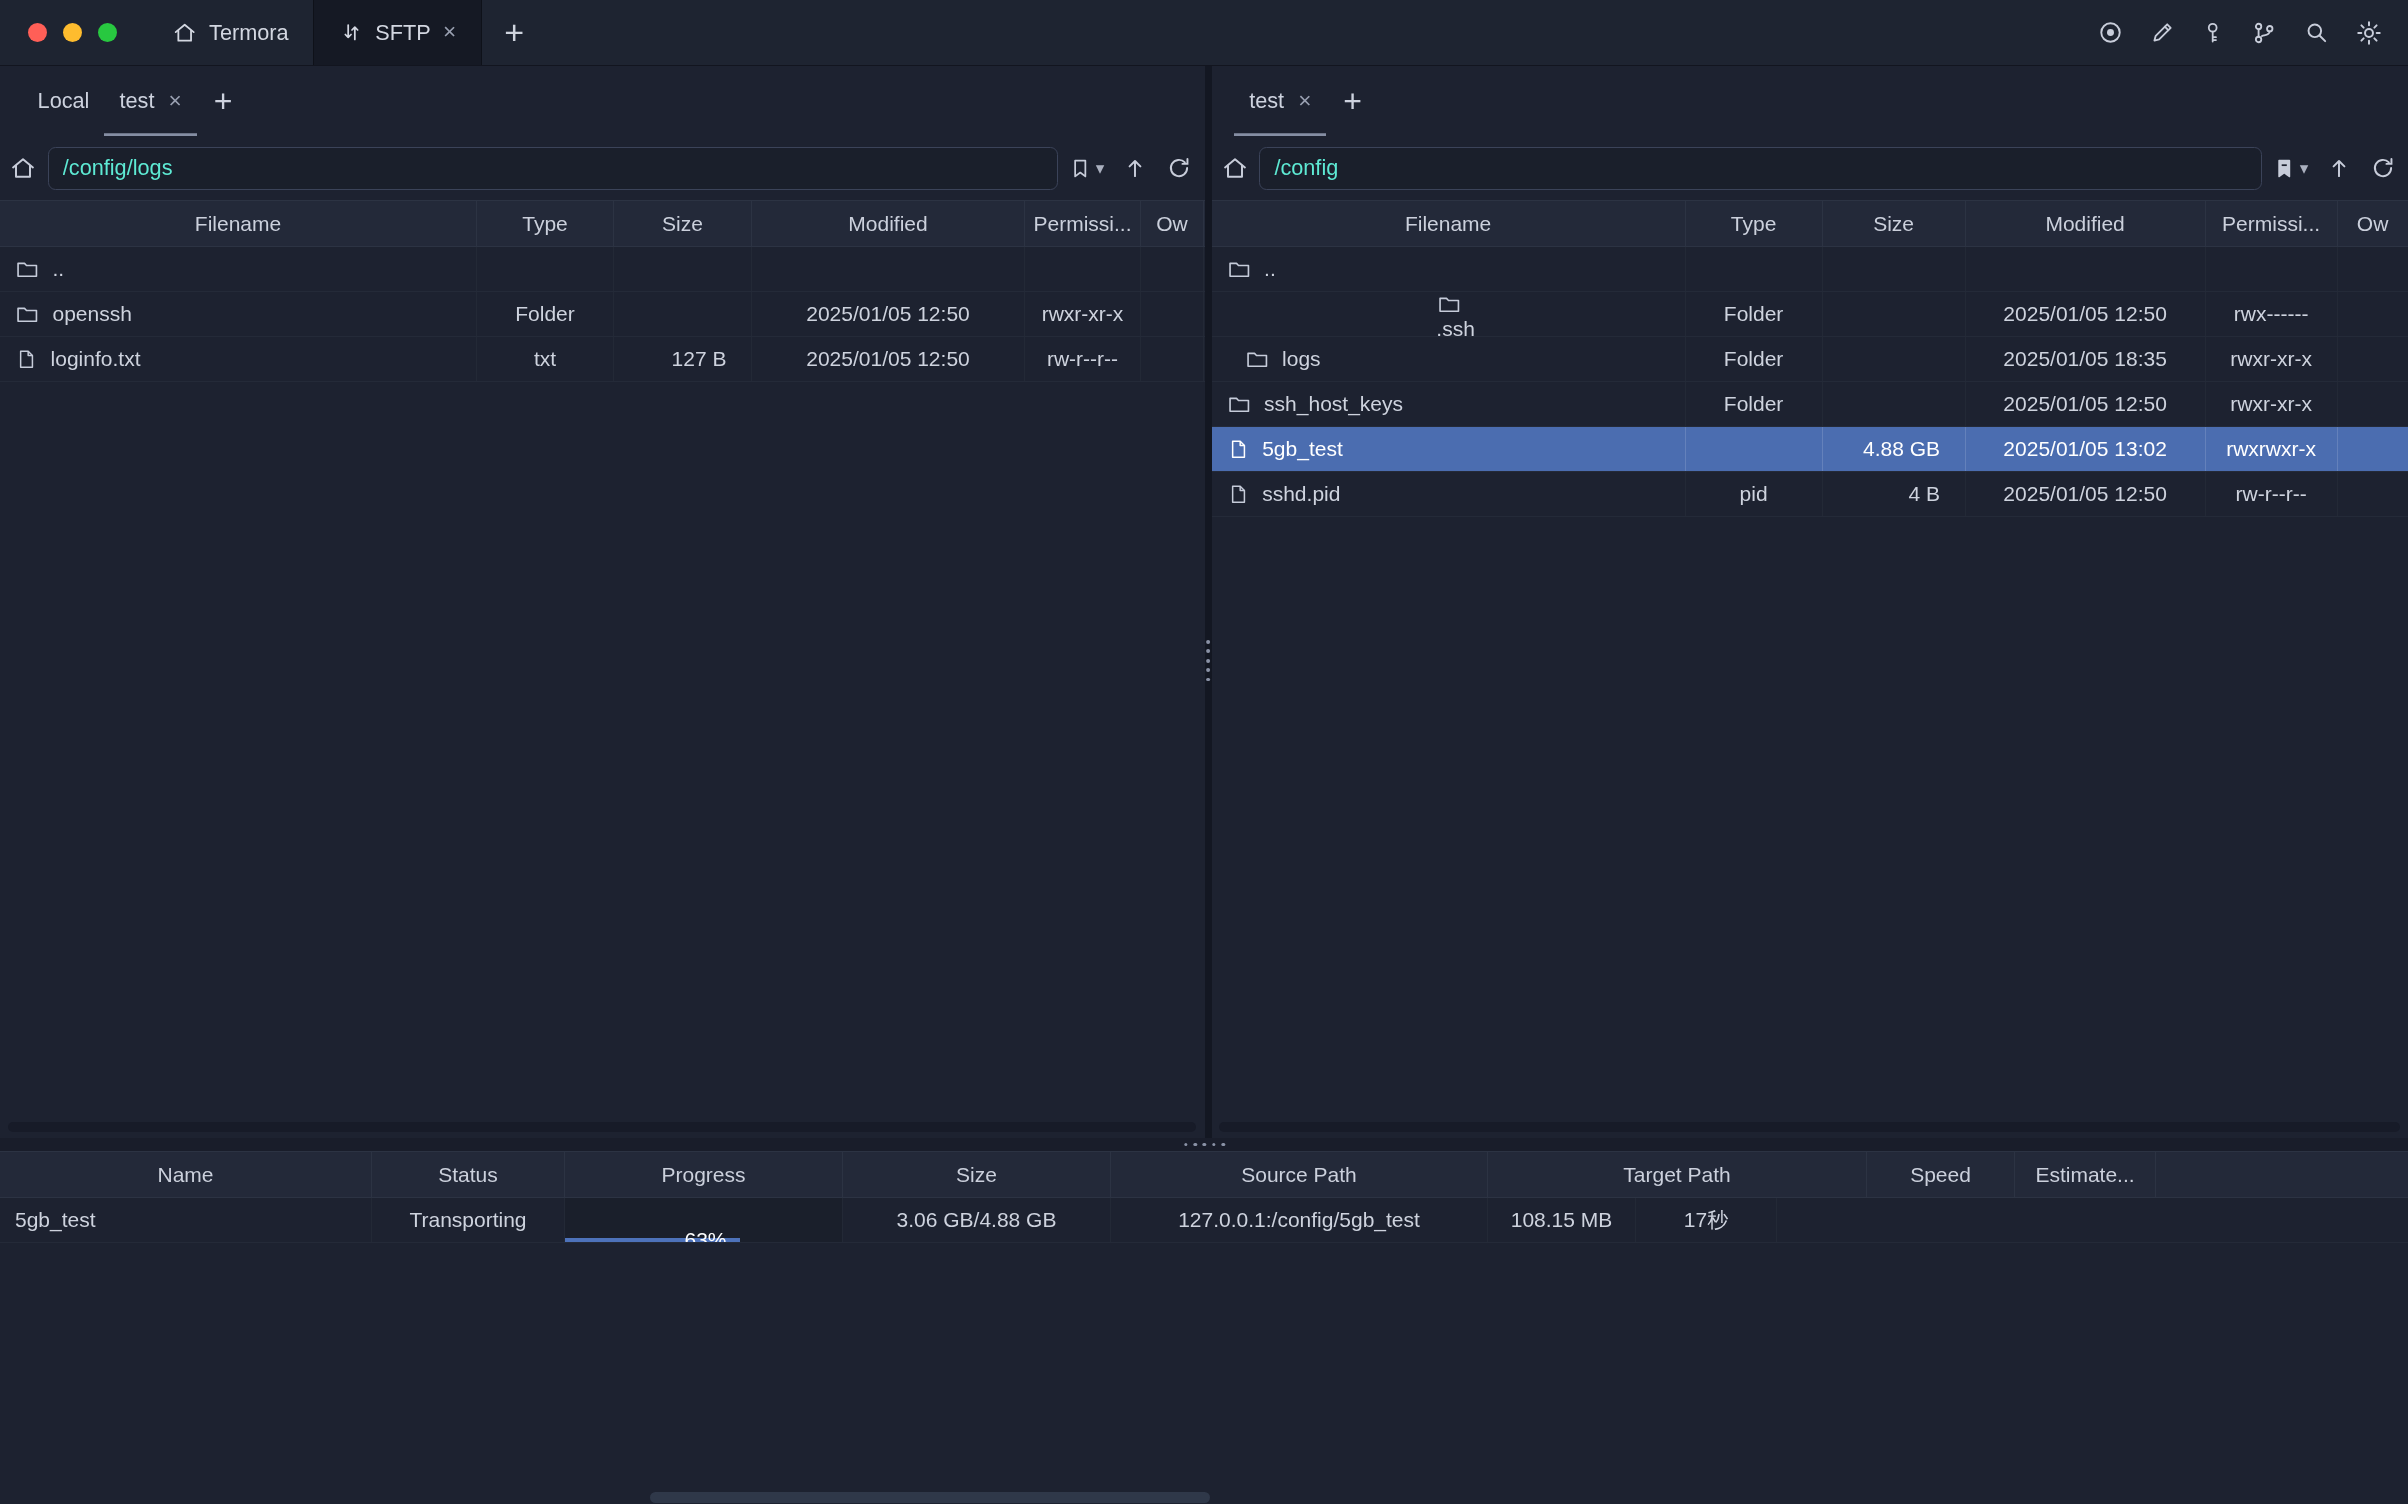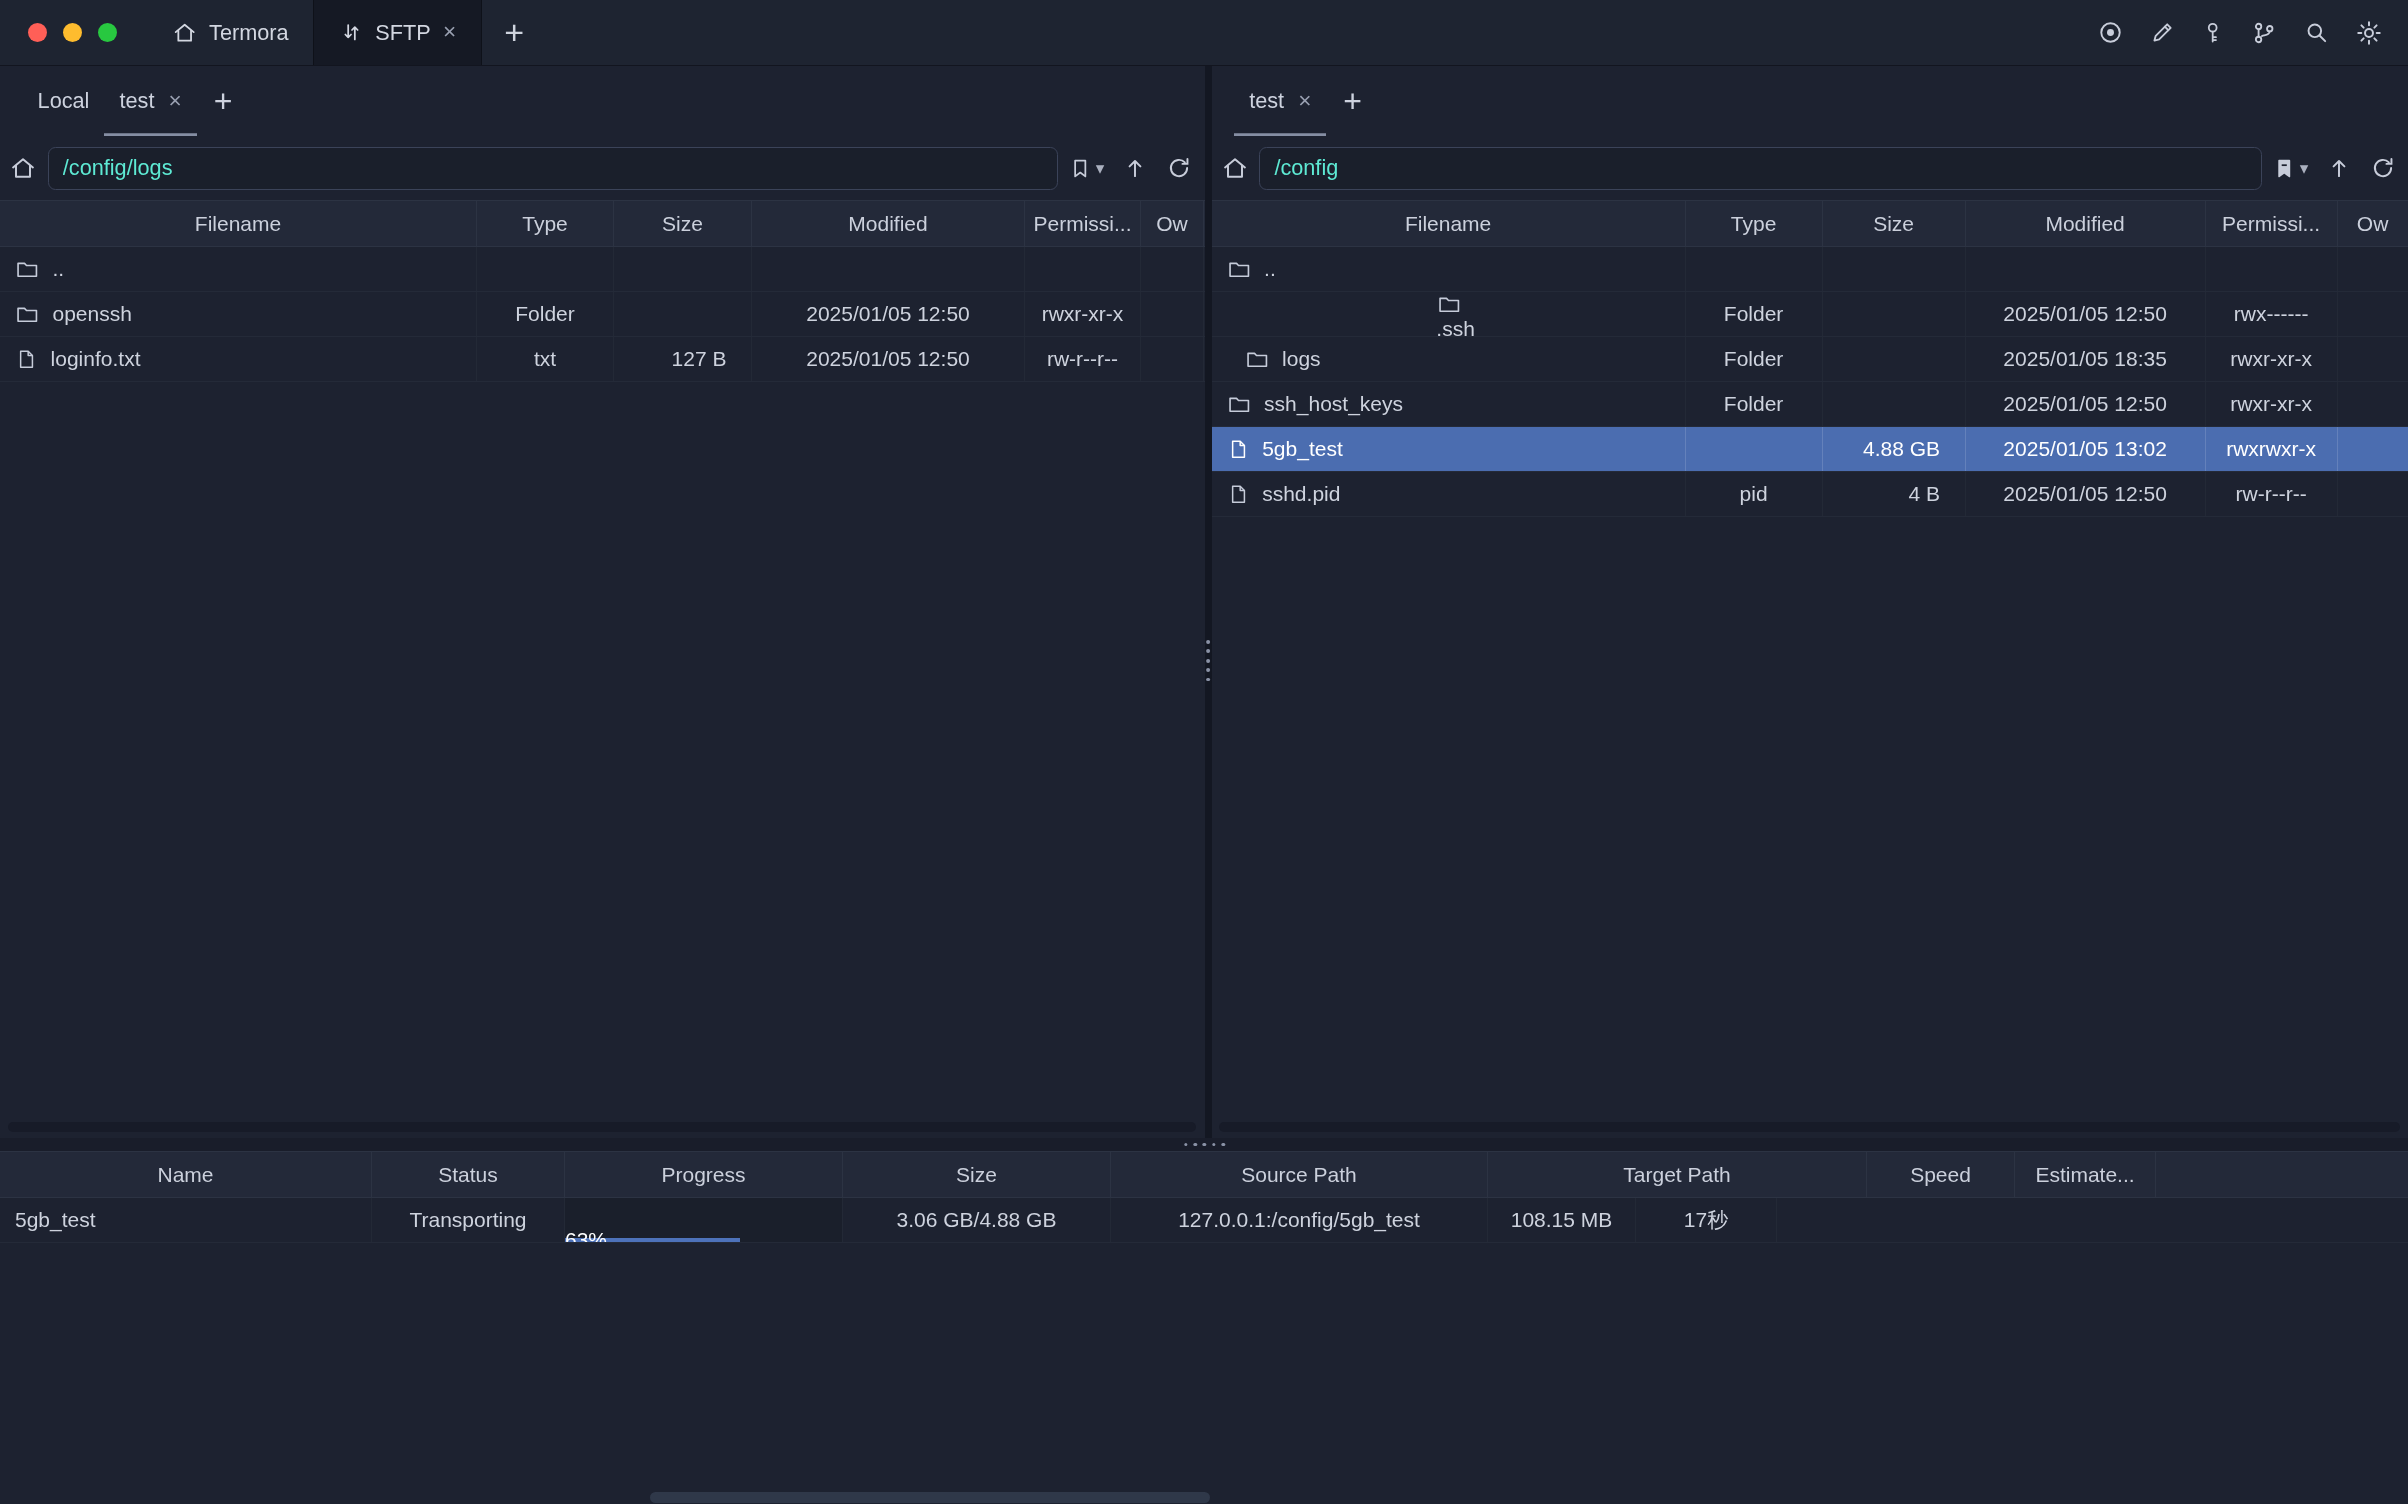--- a/index.html
+++ b/index.html
@@ -63,21 +63,21 @@
   .frow.selected .ficon{color:#fff;}
   .hscroll{position:absolute; left:7.5px; right:9.4px; bottom:5.6px; height:10.4px;
     background:var(--scroll); border-radius:5.6px;}
   
   .hsplitter{height:13px; background:#191d2a; position:relative;}
   .hdots{position:absolute; left:50%; top:50%; transform:translate(-50%,-50%); display:flex; gap:5.6px;}
   .transfers{position:relative;}
   .trrow{height:45px; border-bottom:0.9px solid var(--row-border);}
   .progress-cell{position:relative; padding:0; background:#1a1f2b;}
   .progress-fill{position:absolute; left:0; top:0; bottom:0; background:var(--accent);
-    display:flex; align-items:center; justify-content:flex-start; padding-right:13px;margin-top:40px;}
+    display:flex; align-items:center; justify-content:flex-end; padding-right:13px;margin-top:40px;}
   .plabel{color:#fff; font-size:21px;}
   .bottom-scroll{position:absolute; left:650px; bottom:1.9px; width:560px; height:11.3px;
     background:var(--bscroll); border-radius:5.6px;}
 </style>
 </head>
 <body>
 
 <div class="app">
 
   <header class="titlebar">

